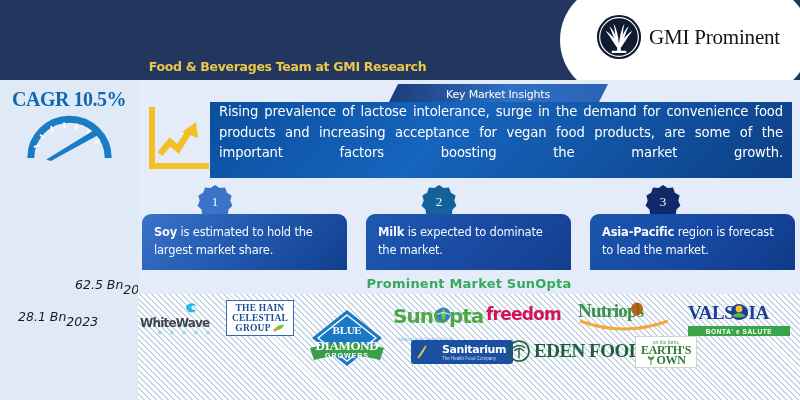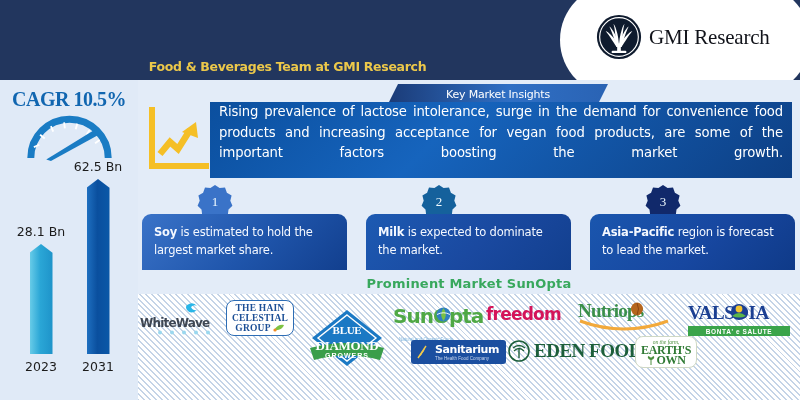--- a/index.html
+++ b/index.html
@@ -79,21 +79,21 @@
   .gauge-icon {
     position: absolute; left: 22px; top: 33px;
     width: 95px; height: 48px;
   }
   .chart-area {
     position: absolute; left: 0; top: 85px;
     width: 138px; height: 235px;
   }
   .bar-wrap {
     position: absolute; bottom: 26px;
-    display: flex; flex-direction: column; align-items: center;
+    display: flex; flex-direction: row; align-items: center; font-style: italic;
   }
   .bar-wrap.b1 { left: 18px; width: 46px; }
   .bar-wrap.b2 { left: 75px; width: 46px; }
   .bar-value {
     font-size: 12.5px; color: #1c1c1c;
     font-family: "DejaVu Sans", sans-serif;
     margin-bottom: 5px; white-space: nowrap;
   }
   .bar-shape { width: 23px; position: relative; }
   .bar-shape.b1 {
@@ -192,21 +192,21 @@
     letter-spacing: 0.2px;
   }
   .players-strip {
     position: absolute; left: 0; top: 214px;
     width: 662px; height: 106px;
     background:
       repeating-linear-gradient(45deg,
         rgba(150,175,205,0.40) 0px, rgba(150,175,205,0.40) 1.4px,
         #ffffff 1.4px, #ffffff 4.2px);
   }
-  .logo-item { position: absolute; border-radius: 8px; }
+  .logo-item { position: absolute; }
 
   .whitewave-name {
     font-size: 12px; font-weight: bold; color: #3e4652;
     font-family: "DejaVu Sans", sans-serif; letter-spacing: -0.8px;
   }
   .hain-box {
     border: 1.4px solid #2d6db5; background: #ffffff;
     padding: 2px 4px 2px 4px; text-align: center;
   }
   .hain-line {
@@ -238,21 +238,21 @@
     font-size: 19px; font-weight: bold; color: #1b3f92;
     font-family: "Liberation Serif", serif; letter-spacing: -0.5px;
   }
   .valsoia-sub {
     background: #3aa44a; color: #ffffff; font-size: 6.5px;
     font-weight: bold; text-align: center; letter-spacing: 0.6px;
     padding: 1.5px 0; font-family: "Liberation Sans", sans-serif;
   }
   .sanitarium-box {
     background: #1b4fa0; border-radius: 3px;
-    padding: 3px 7px 3px 5px; display: flex; align-items: center; gap: 7px;
+    padding: 3px 7px 3px 5px; display: flex; align-items: center; gap: 14px;
   }
   .sanitarium-txt {
     color: #ffffff; font-size: 11px; font-weight: bold;
     font-family: "DejaVu Sans", sans-serif; letter-spacing: -0.4px;
   }
   .sanitarium-sub {
     color: #ccd9ee; font-size: 4.5px; font-family: "Liberation Sans", sans-serif;
   }
   .eden-txt {
     font-size: 19px; color: #1c5e3a; font-weight: bold;
@@ -294,21 +294,21 @@
               <path d="M50 72 C46 62 40 52 32 45 C28 41 24 38 21 37 C25 42 30 49 35 57 C40 64 43 69 45 72 Z"></path>
               <path d="M50 72 C50 60 52 46 56 34 C58 28 60 24 62 22 C60 28 59 36 58 46 C57 56 56 66 55 72 Z"></path>
               <path d="M50 72 C52 60 56 48 62 38 C65 33 68 29 71 27 C68 33 65 41 62 50 C59 59 57 67 55 72 Z"></path>
               <path d="M50 72 C54 62 60 52 68 45 C72 41 76 38 79 37 C75 42 70 49 65 57 C60 64 57 69 55 72 Z"></path>
               <path d="M50 72 C50 58 50 42 50 28 C50 24 50 21 50 20 C50 24 50 30 50 40 C50 52 50 64 50 72 Z"></path>
               <rect x="46" y="64" width="8" height="18" rx="1.5"></rect>
               <rect x="34" y="80" width="32" height="5" rx="2"></rect>
             </g>
           </svg>
         </span>
-        <span class="logo-text">GMI Research</span>
+        <span class="logo-text">GMI Prominent</span>
       </div>
     </div>
   </div>
 
   <div class="left-panel">
     <div class="cagr-label">CAGR 10.5%</div>
 
     <span class="gauge-icon">
       <svg viewBox="0 0 120 62" width="95" height="48">
         <path d="M10 58 A50 50 0 0 1 110 58" fill="none" stroke="#1a7cc4" stroke-width="9"></path>

